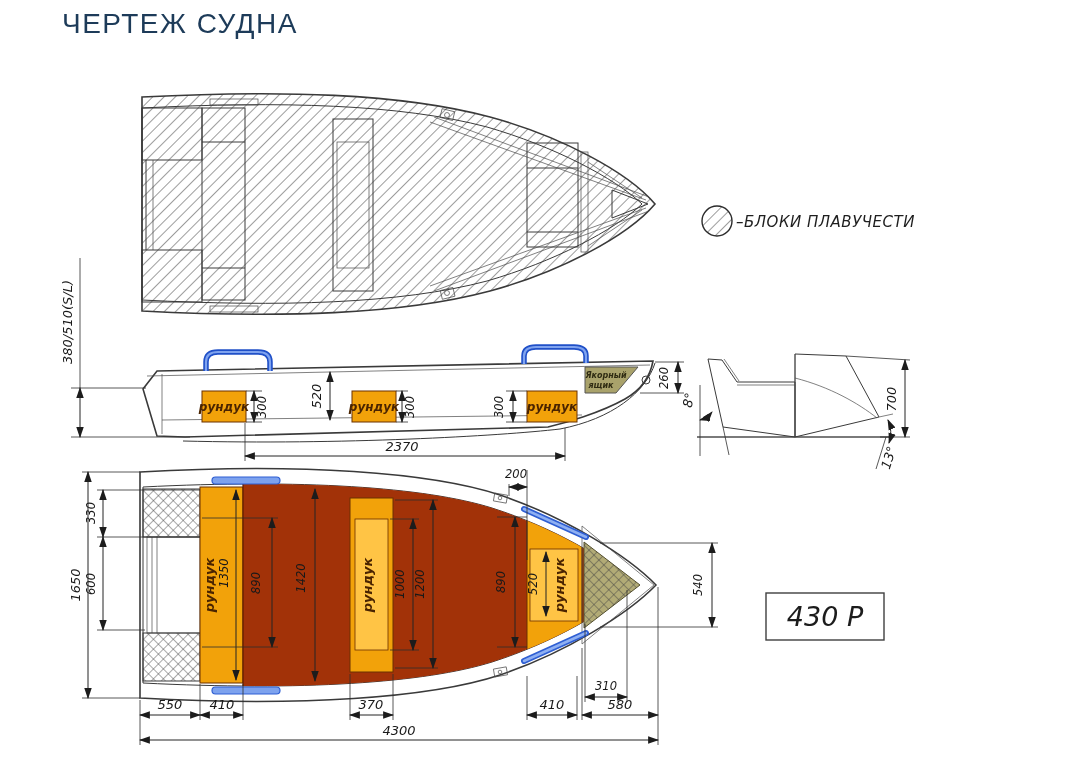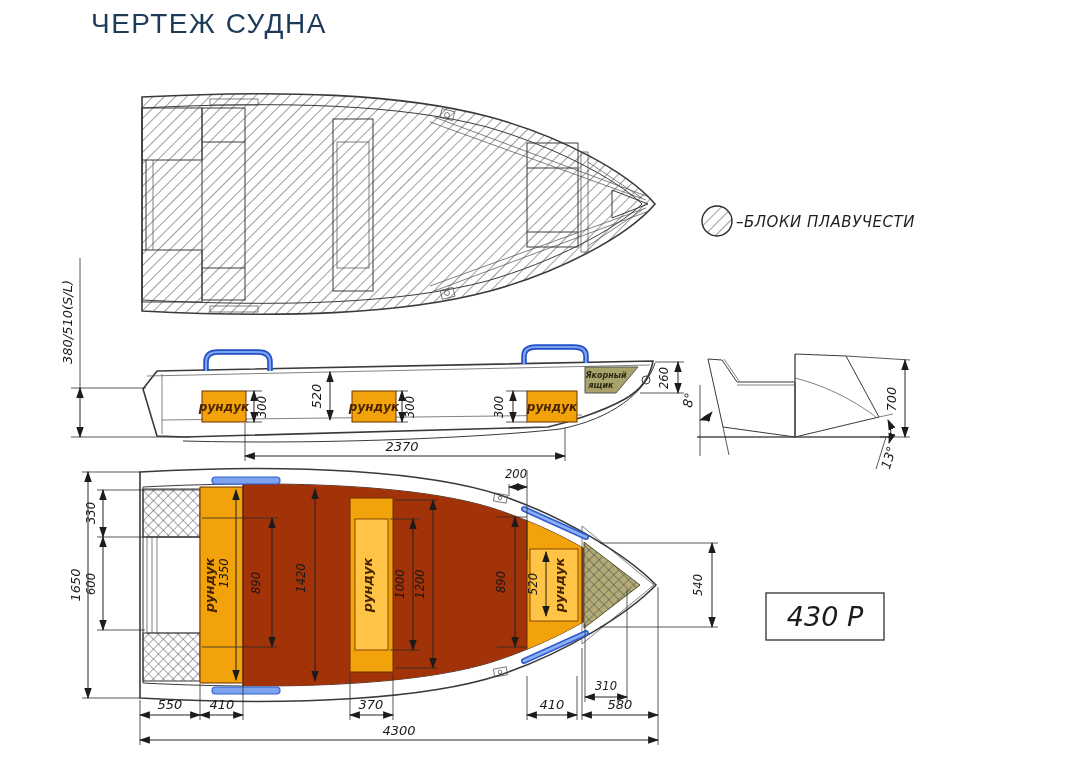--- a/index.html
+++ b/index.html
@@ -1,19 +1,19 @@
 <!DOCTYPE html>
 <html><head>
 <meta charset="utf-8">
 <style>
   html,body{margin:0;padding:0;background:#ffffff;}
   body{width:1069px;height:772px;position:relative;overflow:hidden;
        font-family:"Liberation Sans",sans-serif;}
   .page-title{position:absolute;left:62px;top:8px;font-size:28px;font-weight:400;
-       letter-spacing:1.5px;color:#1d3b59;margin-left:29px;}
+       letter-spacing:1.5px;color:#1d3b59;}
   svg{position:absolute;left:0;top:0;}
   
   .out{stroke:#3a3a3a;stroke-width:1.6;fill:none;}
   .in1{stroke:#3a3a3a;stroke-width:1;fill:none;}
   .thin{stroke:#4a4a4a;stroke-width:.7;fill:none;}
   .dl{stroke:#242424;stroke-width:1;fill:none;}
   .ext{stroke:#2e2e2e;stroke-width:.8;fill:none;}
   .dim{font:italic 13px "DejaVu Sans",sans-serif;fill:#191919;}
   .dim-s{font:italic 11.5px "DejaVu Sans",sans-serif;fill:#191919;}
   .lbl{font:italic 600 12px "DejaVu Sans",sans-serif;fill:#4a2400;}

